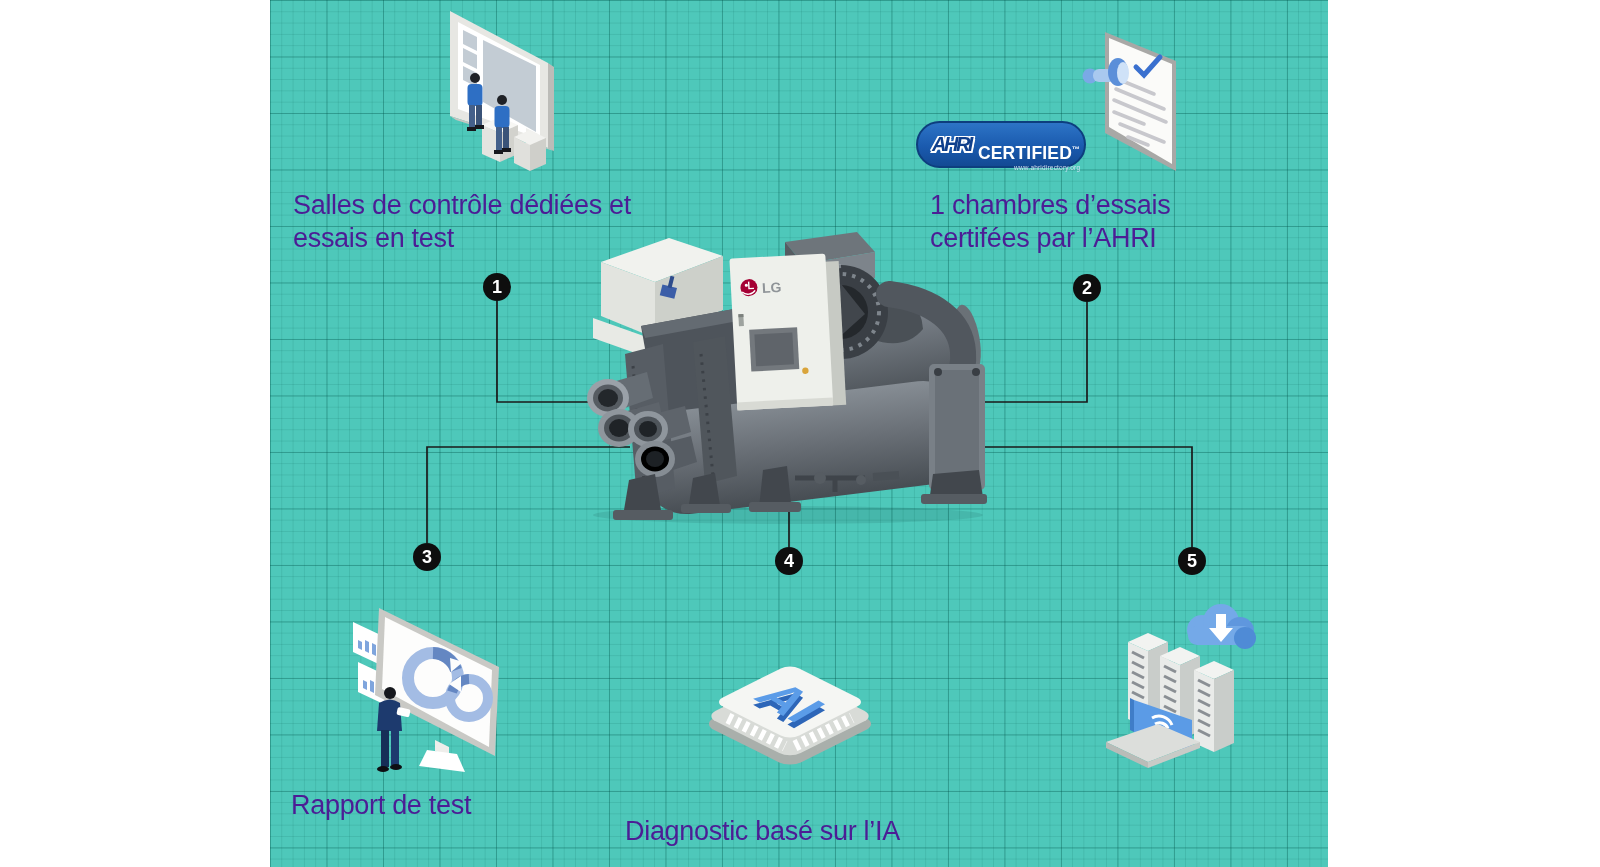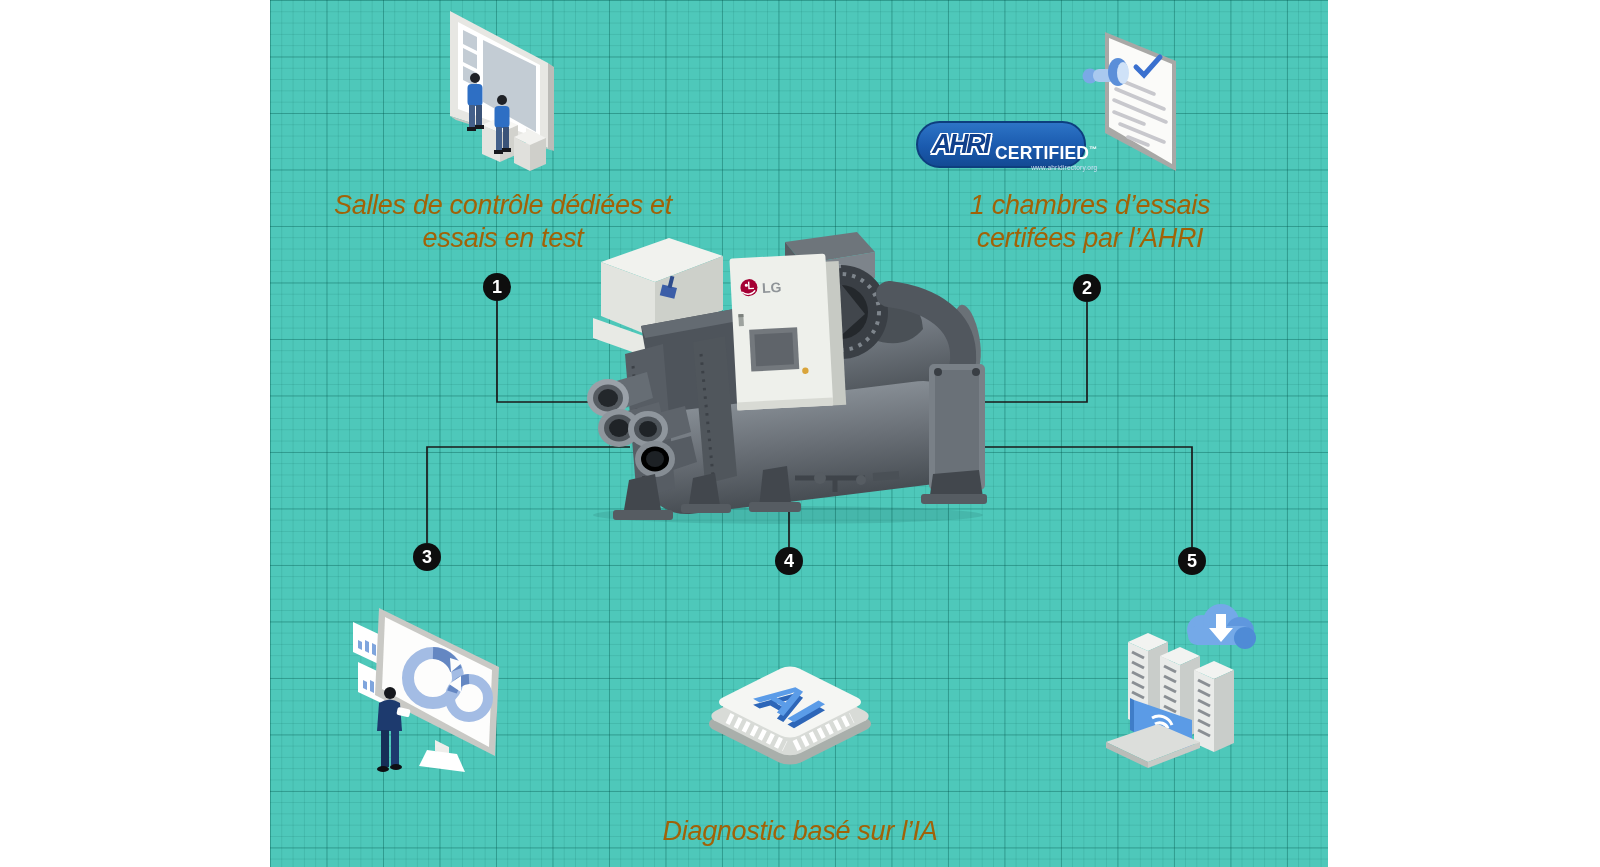--- a/index.html
+++ b/index.html
@@ -14,39 +14,39 @@
     background-image:
       linear-gradient(rgba(0,86,76,0.30) 1px, transparent 1px),
       linear-gradient(90deg, rgba(0,86,76,0.30) 1px, transparent 1px),
       linear-gradient(rgba(0,86,76,0.13) 1px, transparent 1px),
       linear-gradient(90deg, rgba(0,86,76,0.13) 1px, transparent 1px);
     background-size:56.5px 56.5px,56.5px 56.5px,11.3px 11.3px,11.3px 11.3px;
   }
   .overlay{position:absolute;left:0;top:0;width:1600px;height:867px;pointer-events:none;}
   .abs{position:absolute;}
   .caption{
-    position:absolute;text-align:center;color:#a16207;
-    font-size:27px;line-height:33px;letter-spacing:-0.3px;font-style:italic;
+    position:absolute;color:#4c1d95;
+    font-size:27px;line-height:33px;letter-spacing:-0.3px;
   }
   .caption span{display:block;}
   .badge{
     position:absolute;width:28px;height:28px;border-radius:50%;
     background:#0e0e0e;color:#ffffff;font-size:18px;font-weight:bold;
     display:flex;align-items:center;justify-content:center;
   }
   
   .ahri{
     position:absolute;left:916px;top:121px;width:170px;height:47px;
     border-radius:26px;box-sizing:border-box;
     background:linear-gradient(180deg,#2d74c6 0%,#1a5aae 55%,#134a94 100%);
     border:2px solid #0d3e7e;
     display:flex;align-items:center;padding:0 10px 0 14px;gap:7px;
   }
   .ahri-logo{
-    font-size:27px;font-weight:900;font-style:italic;letter-spacing:-2.5px;
+    font-size:20px;font-weight:900;font-style:italic;letter-spacing:-2.5px;
     color:#10408c;
     text-shadow:-1.5px -1.5px 0 #fff,1.5px -1.5px 0 #fff,-1.5px 1.5px 0 #fff,1.5px 1.5px 0 #fff,0 1.5px 0 #fff,0 -1.5px 0 #fff,1.5px 0 0 #fff,-1.5px 0 0 #fff;
   }
   .ahri-right{display:flex;flex-direction:column;align-items:flex-start;line-height:1;margin-top:27px;}
   .ahri-cert{color:#ffffff;font-weight:bold;font-size:17.5px;letter-spacing:0.2px;white-space:nowrap;}
   .ahri-cert sup{font-size:8px;}
   .ahri-url{color:#cfe0f5;font-size:6.5px;margin-top:2px;align-self:flex-end;letter-spacing:0.2px;}
 </style>
 </head>
 <body>
@@ -392,20 +392,21 @@
 
 <div class="caption" style="left:293px;top:189px;width:420px;">
   <span>Salles de contrôle dédiées et</span>
   <span>essais en test</span>
 </div>
 <div class="caption" style="left:930px;top:189px;width:320px;">
   <span>1 chambres d’essais</span>
   <span>certifées par l’AHRI</span>
 </div>
 <div class="caption" style="left:291px;top:789px;width:300px;">
+  <span>Rapport de test</span>
 </div>
 <div class="caption" style="left:625px;top:815px;width:350px;">
   <span>Diagnostic basé sur l’IA</span>
 </div>
 <div class="caption" style="left:1043px;top:789px;width:300px;">
 </div>
 
 <div class="badge" style="left:483px;top:273px;">1</div>
 <div class="badge" style="left:1073px;top:274px;">2</div>
 <div class="badge" style="left:413px;top:543px;">3</div>

